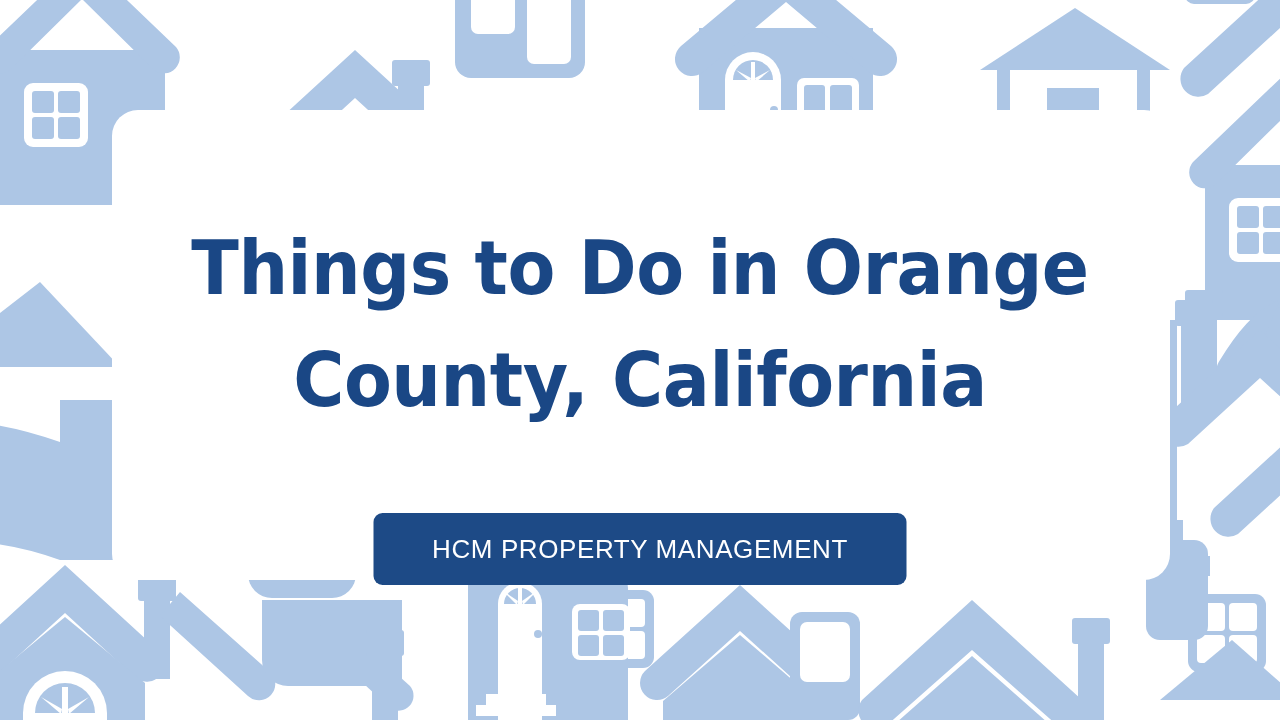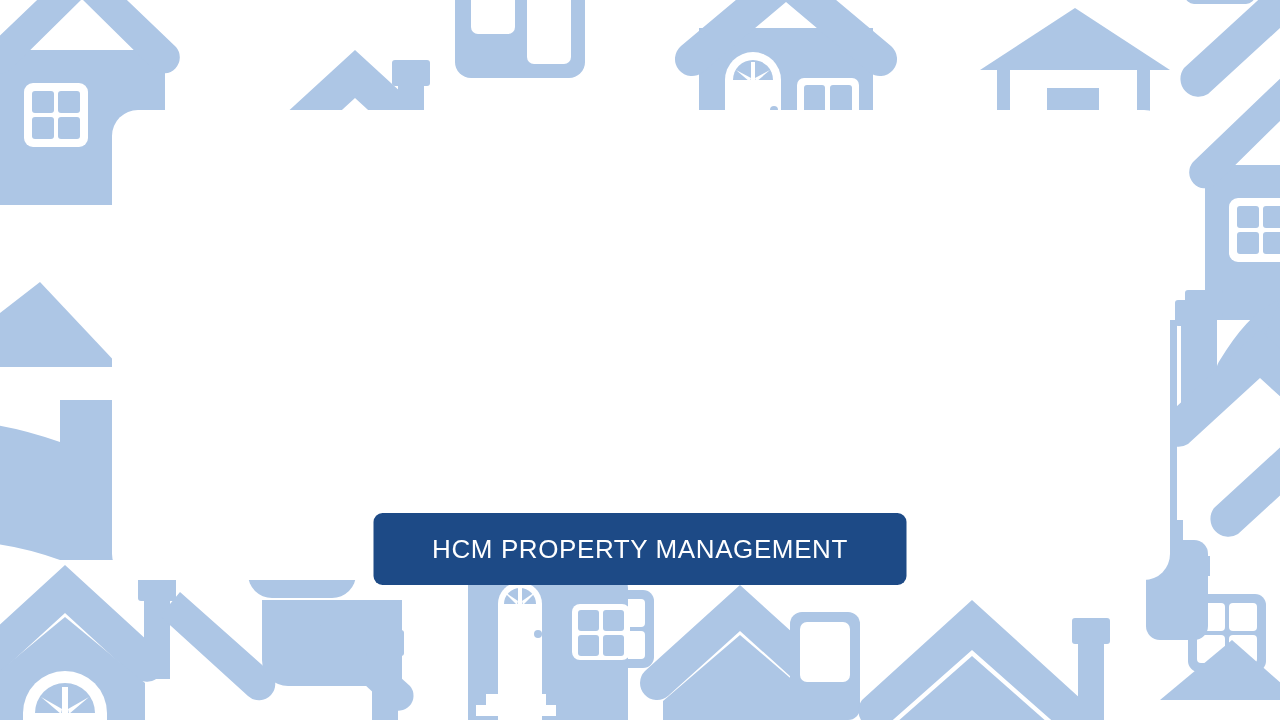--- a/index.html
+++ b/index.html
@@ -269,17 +269,21 @@
     <g transform="translate(1146,540)">
       <rect x="0" y="0" width="62" height="100" rx="14" fill="#adc6e5"></rect>
     </g>
     <path d="M1232 640 L1300 700 L1160 700 Z" fill="#adc6e5"></path>
   </svg>
 
   <div id="content-card"></div>
 
   <div id="foreground">
 
+    <div id="title-block">
+      <span class="title-line">Things to Do in Orange</span>
+      <span class="title-line">County, California</span>
+    </div>
 
     <button id="cta-button">HCM PROPERTY MANAGEMENT</button>
 
   </div>
 </div>
 
 </body></html>

